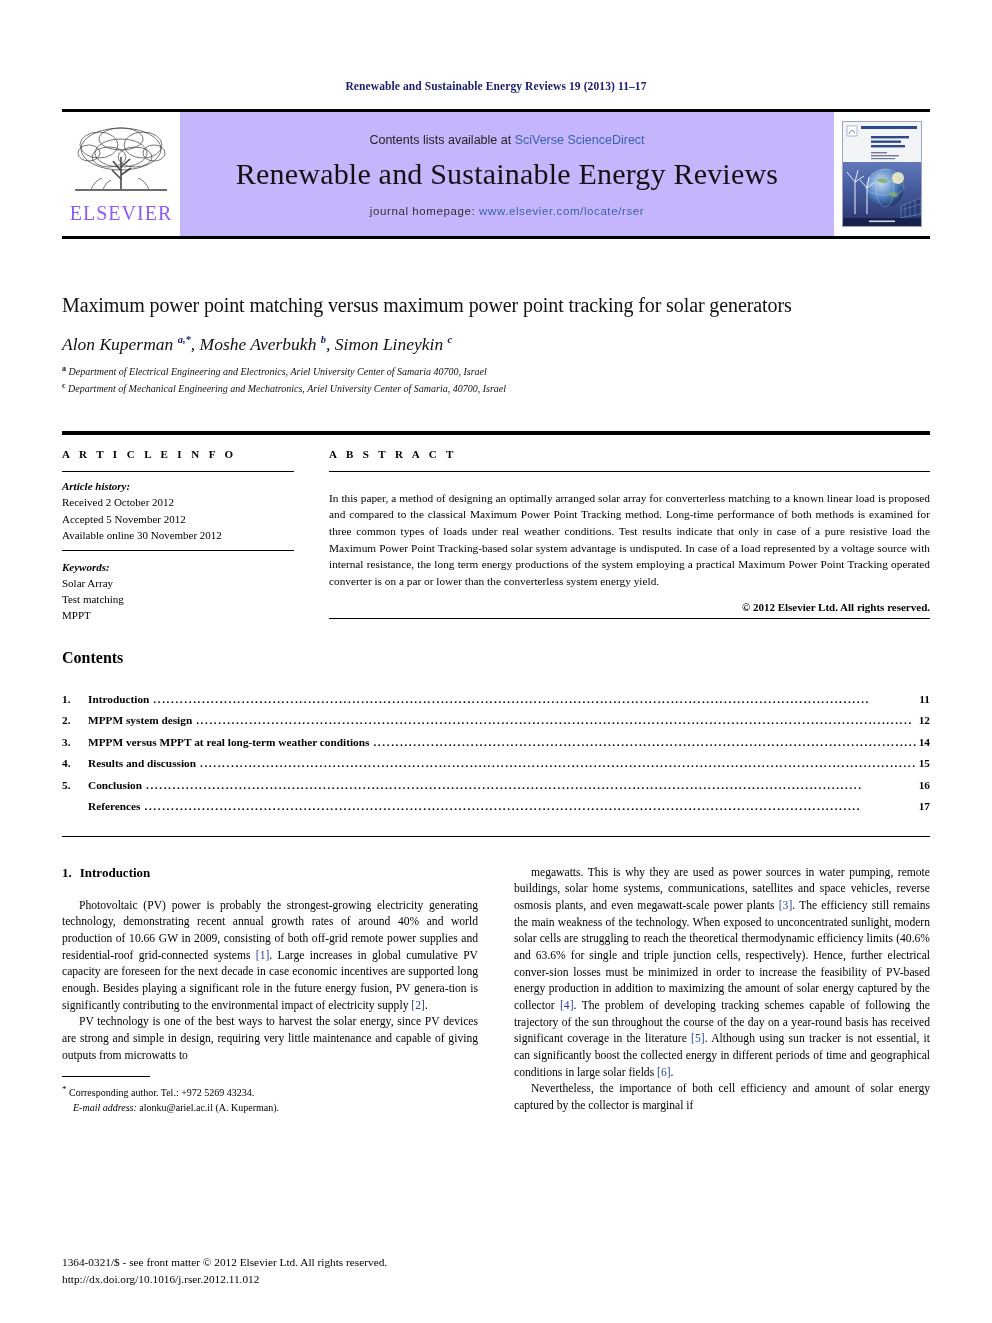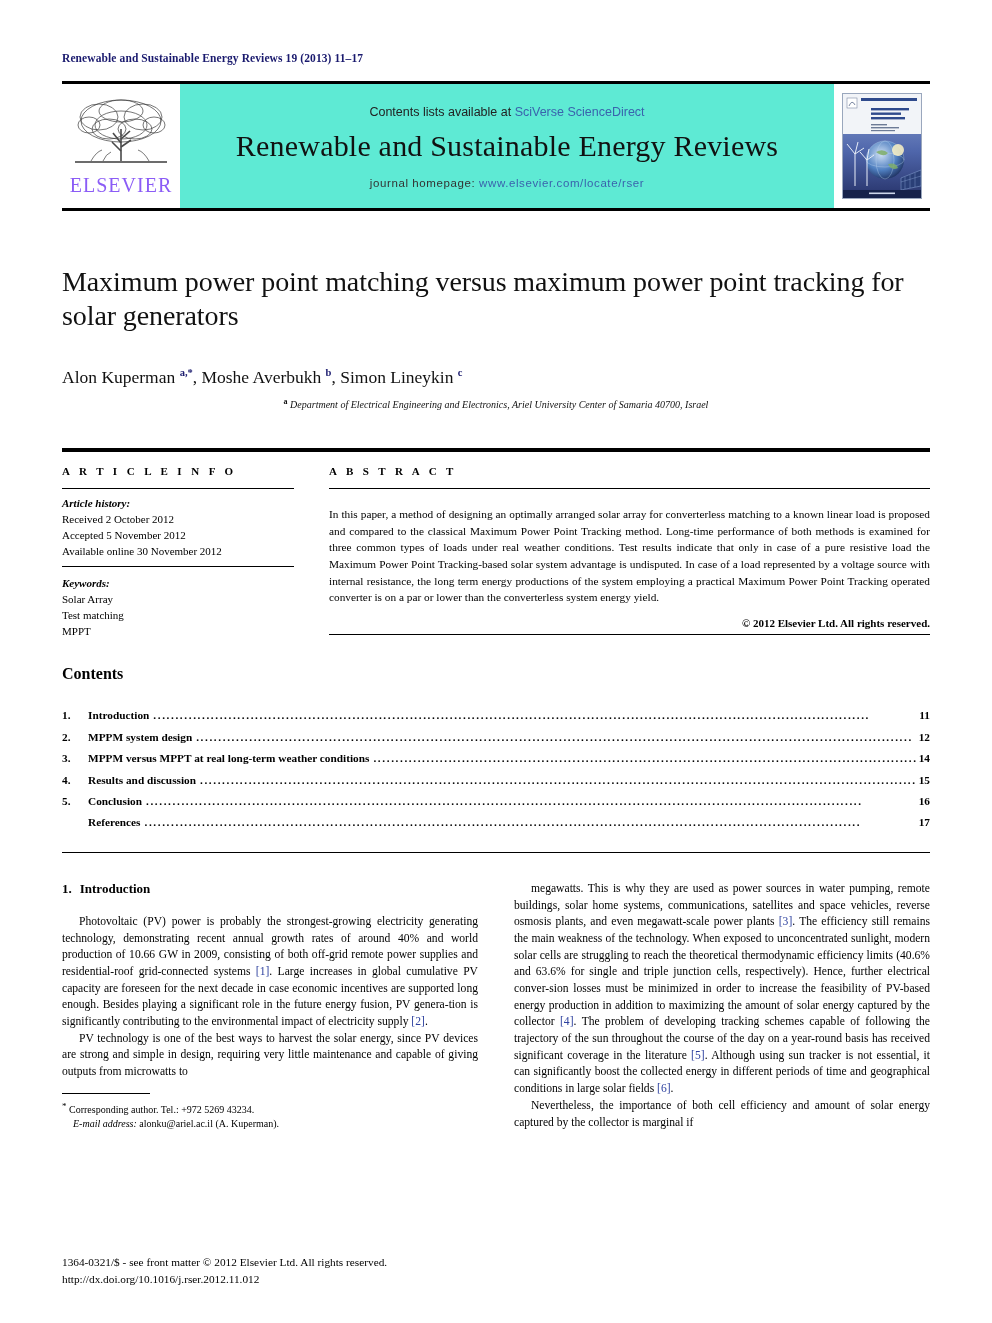--- a/index.html
+++ b/index.html
@@ -18,25 +18,25 @@
   .page {
     position: relative;
     width: 992px;
     height: 1323px;
     box-sizing: border-box;
     padding: 0 62px;
   }
 
   
   .runninghead {
-    text-align: left;
+    text-align: center;
     font-size: 11.5px;
     font-weight: bold;
     color: #1a1a6e;
-    padding-top: 52px;
+    padding-top: 80px;
     letter-spacing: 0.1px;
   }
 
   
   .masthead {
     margin-top: 17px;
     border-top: 3px solid #000;
     border-bottom: 3px solid #000;
     display: flex;
     align-items: stretch;
@@ -47,21 +47,21 @@
     width: 118px;
     flex: 0 0 118px;
     display: flex;
     flex-direction: column;
     align-items: center;
     justify-content: center;
     background: #ffffff;
   }
   .mh-center {
     flex: 1 1 auto;
-    background: #5eead4;
+    background: #c4b5fd;
     display: flex;
     flex-direction: column;
     align-items: center;
     justify-content: center;
     padding: 6px 0 4px;
   }
   .mh-cover {
     width: 96px;
     flex: 0 0 96px;
     display: flex;
@@ -111,45 +111,45 @@
     height: 104px;
     border: 1px solid #9aa7bd;
     position: relative;
     overflow: hidden;
     background: #5a6fae;
   }
 
   
   .title-block { margin-top: 54px; }
   .art-title {
-    font-size: 28px;
+    font-size: 20px;
     line-height: 1.22;
     font-weight: normal;
     margin: 0;
     color: #111;
     letter-spacing: -0.1px;
   }
   .authors {
-    margin-top: 34px;
+    margin-top: 17px;
     font-size: 17.5px;
     color: #111;
+    font-style: italic;
   }
   .authors sup {
     font-size: 10.5px;
     color: #1a1a6e;
     font-weight: bold;
     vertical-align: super;
   }
   .affils {
     margin-top: 8px;
     font-size: 10px;
     font-style: italic;
     line-height: 1.42;
     color: #111;
-    text-align: center;
   }
   .affils sup {
     font-style: normal;
     font-weight: bold;
     font-size: 8px;
   }
 
   
   .infoabs {
     margin-top: 35px;
@@ -412,20 +412,24 @@
   </div>
 
   <div class="title-block">
     <h1 class="art-title">Maximum power point matching versus maximum power point tracking for solar generators</h1>
     <div class="authors">Alon Kuperman <sup>a,*</sup>, Moshe Averbukh <sup>b</sup>, Simon Lineykin <sup>c</sup></div>
     <div class="affils">
       <div>
         <sup>a</sup>
         <span>Department of Electrical Engineering and Electronics, Ariel University Center of Samaria 40700, Israel</span>
       </div>
+      <div>
+        <sup>c</sup>
+        <span>Department of Mechanical Engineering and Mechatronics, Ariel University Center of Samaria, 40700, Israel</span>
+      </div>
     </div>
   </div>
 
   <div class="infoabs">
 
     <div class="col-info">
       <div class="sec-label">A R T I C L E  I N F O</div>
       <div class="rule"></div>
       <div class="hist">
         <div class="lead">Article history:</div>

